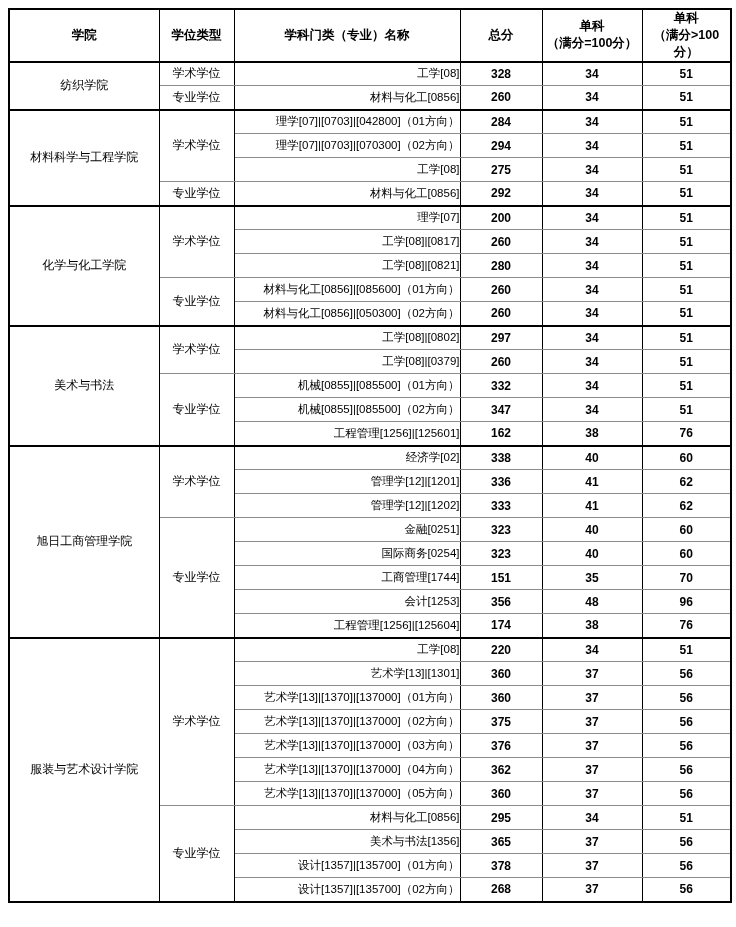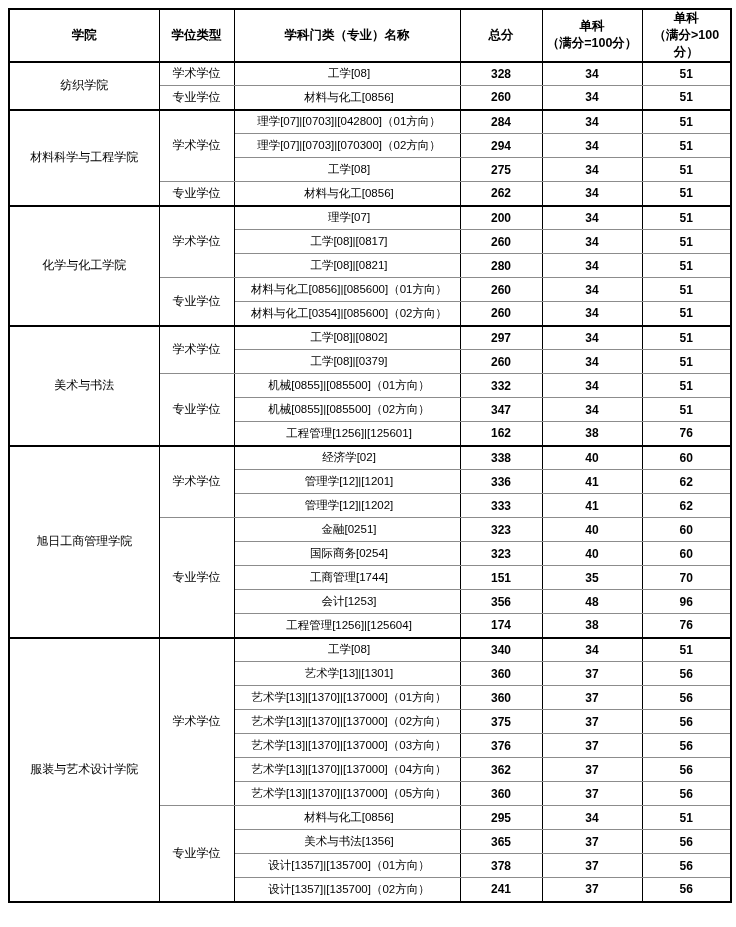--- a/index.html
+++ b/index.html
@@ -45,21 +45,21 @@
     border-bottom: 1px solid #8c8c8c;
     padding: 0;
     overflow: hidden;
     white-space: nowrap;
   }
   tbody td.college, tbody td.degree {
     text-align: center;
     font-size: 12px;
   }
   tbody td.major {
-    text-align: center;
+    text-align: right;
     padding-left: 4px;
     font-size: 11.5px;
     margin-left: 34px;
   }
   tbody td.num {
     text-align: center;
     font-weight: bold;
     font-size: 12px;
   }
   tr.college-start td { border-top: 2px solid #000000; }
@@ -121,21 +121,21 @@
         </tr>
         <tr>
           <td class="major">工学[08]</td>
           <td class="num">275</td>
           <td class="num">34</td>
           <td class="num">51</td>
         </tr>
         <tr>
           <td class="degree" rowspan="1">专业学位</td>
           <td class="major">材料与化工[0856]</td>
-          <td class="num">262</td>
+          <td class="num">292</td>
           <td class="num">34</td>
           <td class="num">51</td>
         </tr>
         <tr class="college-start">
           <td class="college" rowspan="5">化学与化工学院</td>
           <td class="degree" rowspan="3">学术学位</td>
           <td class="major">理学[07]</td>
           <td class="num">200</td>
           <td class="num">34</td>
           <td class="num">51</td>
@@ -153,21 +153,21 @@
           <td class="num">51</td>
         </tr>
         <tr>
           <td class="degree" rowspan="2">专业学位</td>
           <td class="major">材料与化工[0856]|[085600]（01方向）</td>
           <td class="num">260</td>
           <td class="num">34</td>
           <td class="num">51</td>
         </tr>
         <tr>
-          <td class="major">材料与化工[0354]|[085600]（02方向）</td>
+          <td class="major">材料与化工[0856]|[050300]（02方向）</td>
           <td class="num">260</td>
           <td class="num">34</td>
           <td class="num">51</td>
         </tr>
         <tr class="college-start">
           <td class="college" rowspan="5">美术与书法</td>
           <td class="degree" rowspan="2">学术学位</td>
           <td class="major">工学[08]|[0802]</td>
           <td class="num">297</td>
           <td class="num">34</td>
@@ -246,21 +246,21 @@
         <tr>
           <td class="major">工程管理[1256]|[125604]</td>
           <td class="num">174</td>
           <td class="num">38</td>
           <td class="num">76</td>
         </tr>
         <tr class="college-start">
           <td class="college" rowspan="11">服装与艺术设计学院</td>
           <td class="degree" rowspan="7">学术学位</td>
           <td class="major">工学[08]</td>
-          <td class="num">340</td>
+          <td class="num">220</td>
           <td class="num">34</td>
           <td class="num">51</td>
         </tr>
         <tr>
           <td class="major">艺术学[13]|[1301]</td>
           <td class="num">360</td>
           <td class="num">37</td>
           <td class="num">56</td>
         </tr>
         <tr>
@@ -307,19 +307,19 @@
           <td class="num">56</td>
         </tr>
         <tr>
           <td class="major">设计[1357]|[135700]（01方向）</td>
           <td class="num">378</td>
           <td class="num">37</td>
           <td class="num">56</td>
         </tr>
         <tr>
           <td class="major">设计[1357]|[135700]（02方向）</td>
-          <td class="num">241</td>
+          <td class="num">268</td>
           <td class="num">37</td>
           <td class="num">56</td>
         </tr>
       </tbody>
   </table>
 </div>
 
 </body></html>

